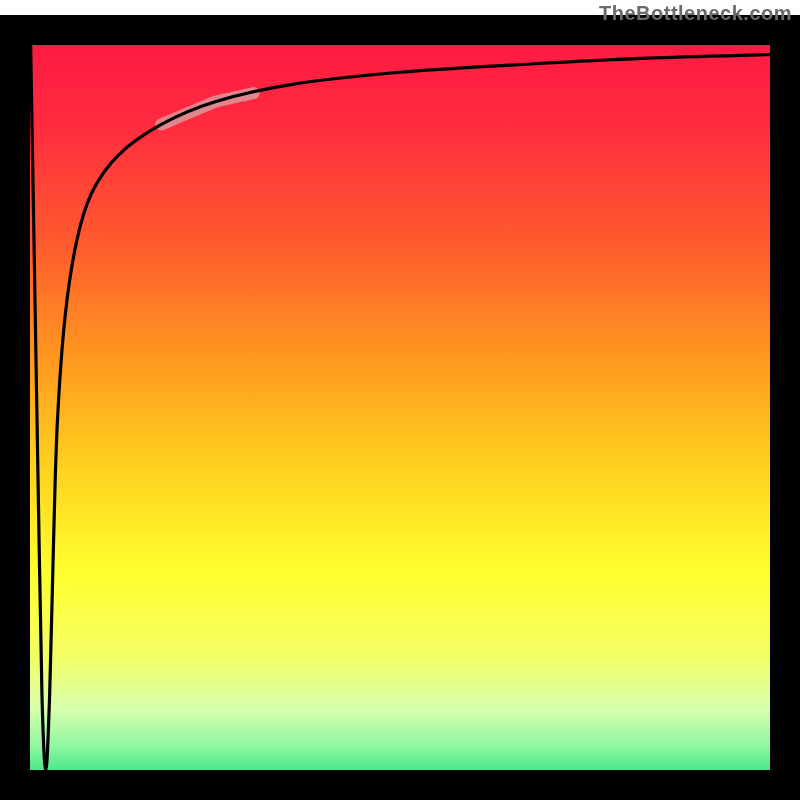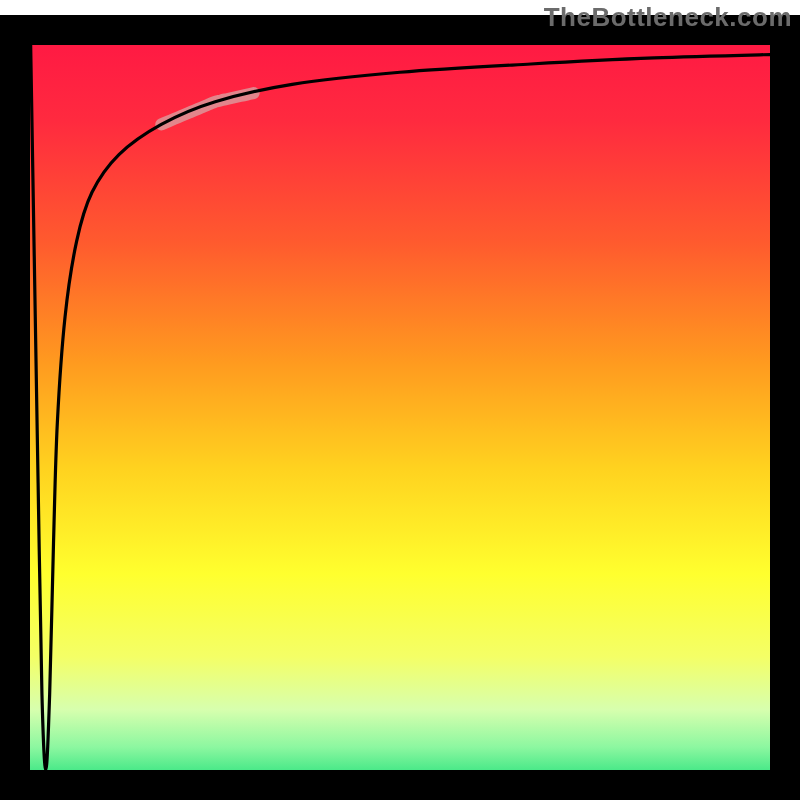--- a/index.html
+++ b/index.html
@@ -13,21 +13,21 @@
   .stage {
     position: relative;
     width: 800px;
     height: 800px;
   }
   .watermark {
     position: absolute;
     top: 2px;
     right: 8px;
     font-family: Arial, Helvetica, sans-serif;
-    font-size: 26px;
+    font-size: 20px;
     font-weight: 600;
     color: #6b6b6b;
     letter-spacing: 0.5px;
     user-select: none;
     z-index: 5;
   }
   svg {
     position: absolute;
     left: 0;
     top: 0;

